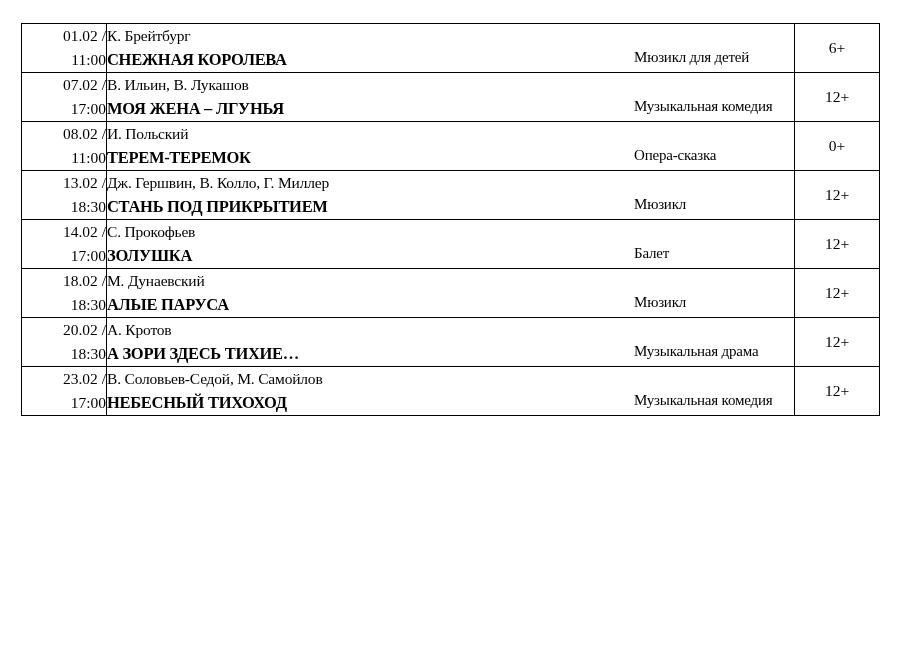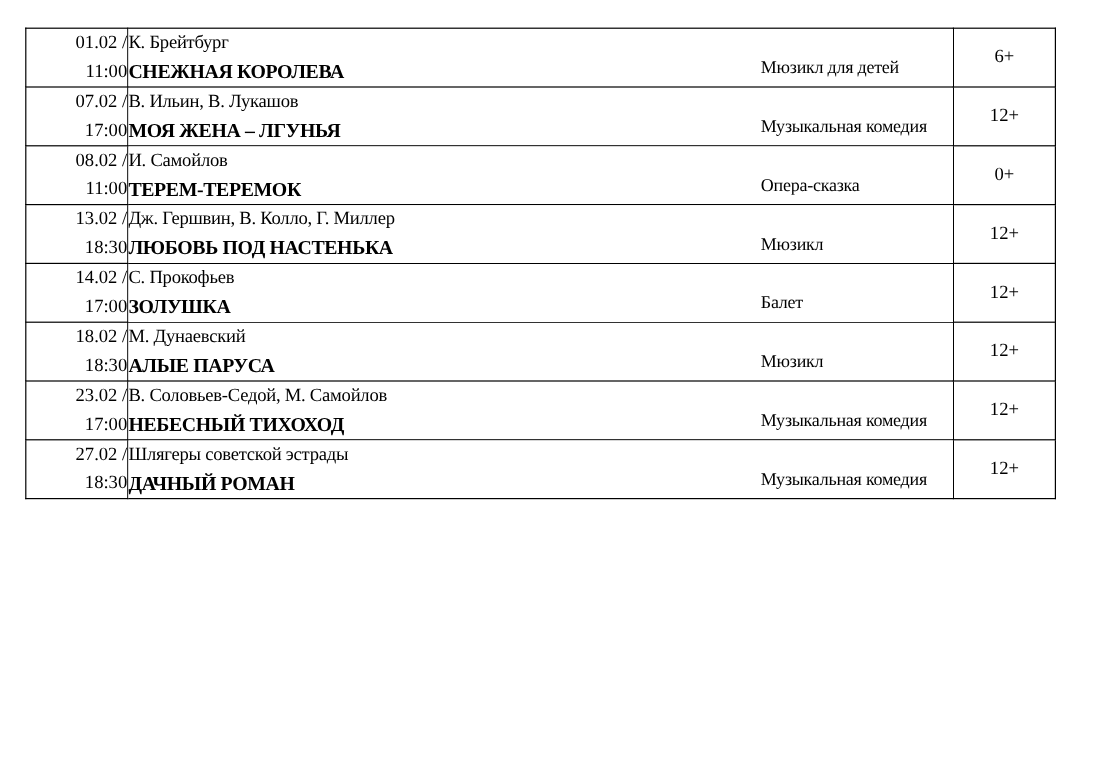--- a/index.html
+++ b/index.html
@@ -127,34 +127,34 @@
             <span class="genre-line">Музыкальная комедия</span>
           </td>
           <td class="cell-rating">12+</td>
         </tr>
         <tr>
           <td class="cell-date">
             <span class="date-line">08.02 /</span>
             <span class="time-line">11:00</span>
           </td>
           <td class="cell-show">
-            <span class="author-line">И. Самойлов</span>
+            <span class="author-line">И. Польский</span>
             <span class="title-line">ТЕРЕМ-ТЕРЕМОК</span>
             <span class="genre-line">Опера-сказка</span>
           </td>
           <td class="cell-rating">0+</td>
         </tr>
         <tr>
           <td class="cell-date">
             <span class="date-line">13.02 /</span>
             <span class="time-line">18:30</span>
           </td>
           <td class="cell-show">
             <span class="author-line">Дж. Гершвин, В. Колло, Г. Миллер</span>
-            <span class="title-line">ЛЮБОВЬ ПОД НАСТЕНЬКА</span>
+            <span class="title-line">СТАНЬ ПОД ПРИКРЫТИЕМ</span>
             <span class="genre-line">Мюзикл</span>
           </td>
           <td class="cell-rating">12+</td>
         </tr>
         <tr>
           <td class="cell-date">
             <span class="date-line">14.02 /</span>
             <span class="time-line">17:00</span>
           </td>
           <td class="cell-show">
@@ -171,37 +171,37 @@
           </td>
           <td class="cell-show">
             <span class="author-line">М. Дунаевский</span>
             <span class="title-line">АЛЫЕ ПАРУСА</span>
             <span class="genre-line">Мюзикл</span>
           </td>
           <td class="cell-rating">12+</td>
         </tr>
         <tr>
           <td class="cell-date">
+            <span class="date-line">20.02 /</span>
+            <span class="time-line">18:30</span>
+          </td>
+          <td class="cell-show">
+            <span class="author-line">А. Кротов</span>
+            <span class="title-line">А ЗОРИ ЗДЕСЬ ТИХИЕ…</span>
+            <span class="genre-line">Музыкальная драма</span>
+          </td>
+          <td class="cell-rating">12+</td>
+        </tr>
+        <tr>
+          <td class="cell-date">
             <span class="date-line">23.02 /</span>
             <span class="time-line">17:00</span>
           </td>
           <td class="cell-show">
             <span class="author-line">В. Соловьев-Седой, М. Самойлов</span>
             <span class="title-line">НЕБЕСНЫЙ ТИХОХОД</span>
             <span class="genre-line">Музыкальная комедия</span>
           </td>
           <td class="cell-rating">12+</td>
         </tr>
-        <tr>
-          <td class="cell-date">
-            <span class="date-line">27.02 /</span>
-            <span class="time-line">18:30</span>
-          </td>
-          <td class="cell-show">
-            <span class="author-line">Шлягеры советской эстрады</span>
-            <span class="title-line">ДАЧНЫЙ РОМАН</span>
-            <span class="genre-line">Музыкальная комедия</span>
-          </td>
-          <td class="cell-rating">12+</td>
-        </tr>
       </tbody>
   </table>
 </div>
 
 </body></html>

